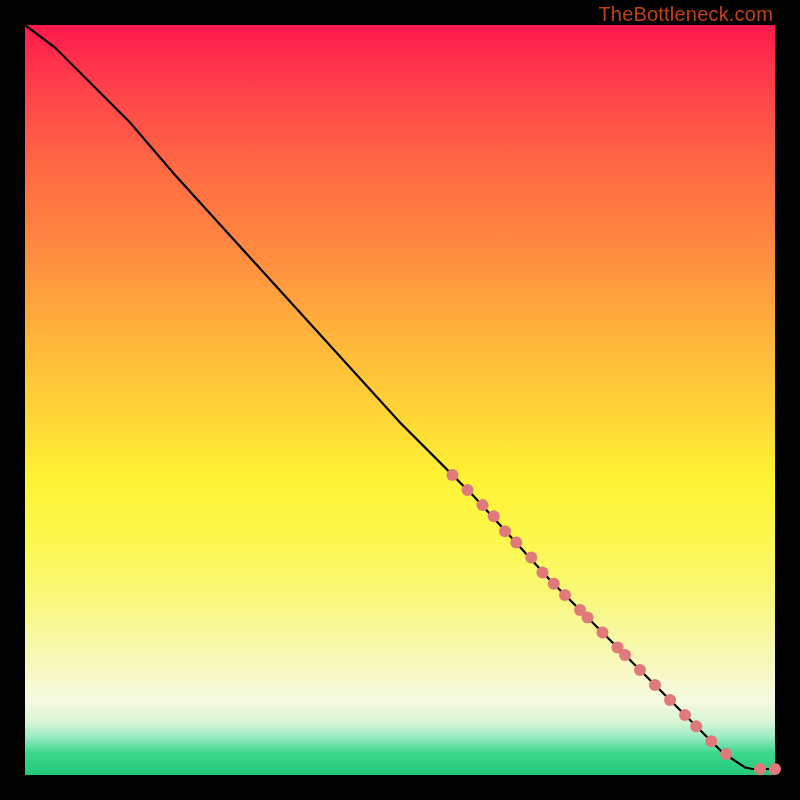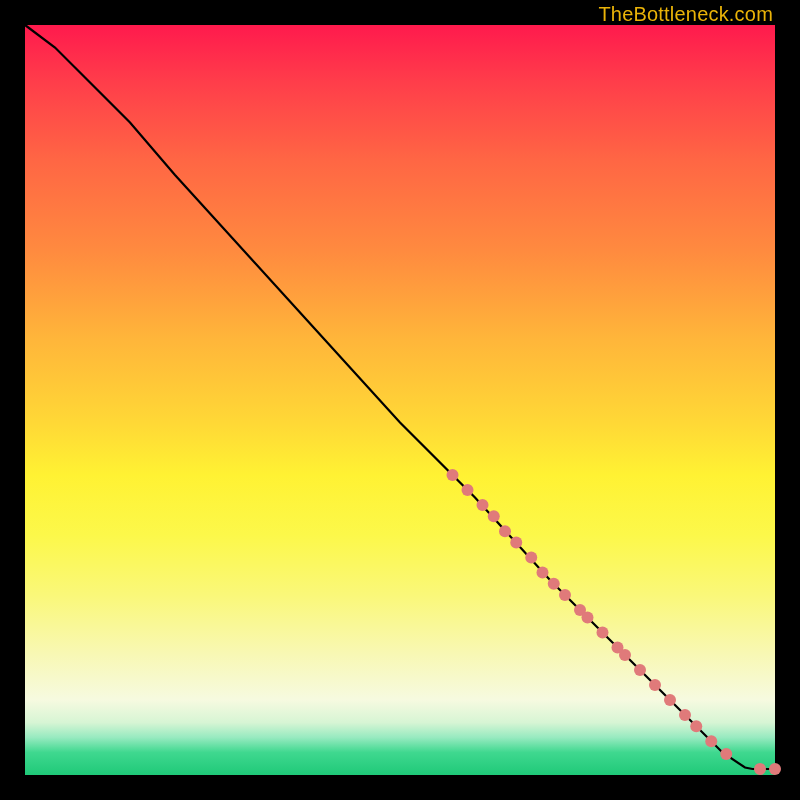--- a/index.html
+++ b/index.html
@@ -40,21 +40,21 @@
       #d7f5d4 93%,
       #97eac0 95%,
       #3fd88f 97%,
       #1fc978 100%
     );
   }
   .credit {
     position: absolute;
     top: 3px;
     right: 27px;
-    color: #eab308;
+    color: #c2410c;
     font-size: 20px;
     font-weight: 500;
     letter-spacing: 0.2px;
   }
   svg.overlay {
     position: absolute;
     left: 25px;
     top: 25px;
     width: 750px;
     height: 750px;

